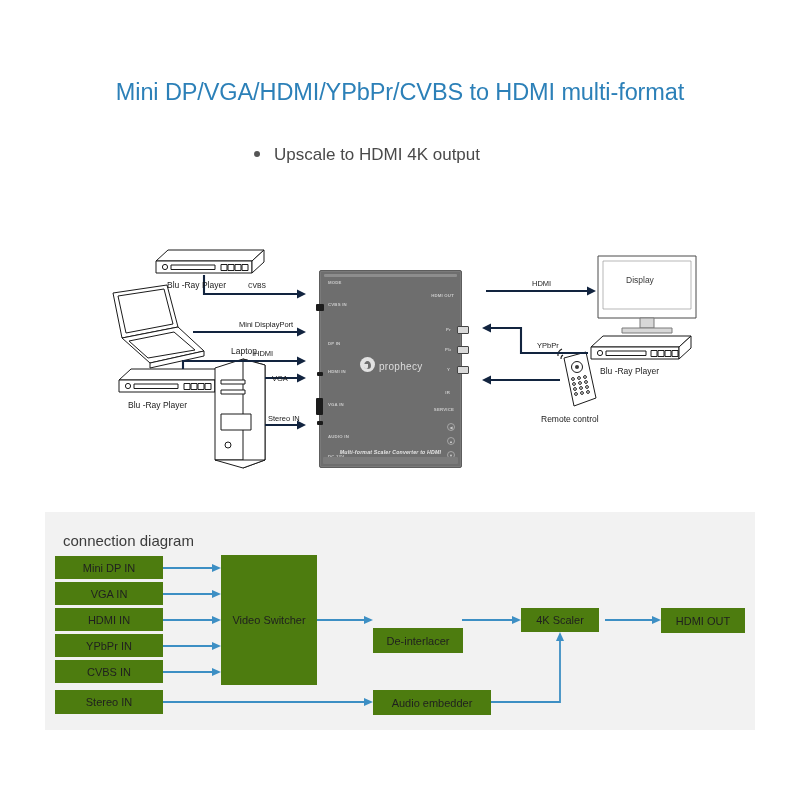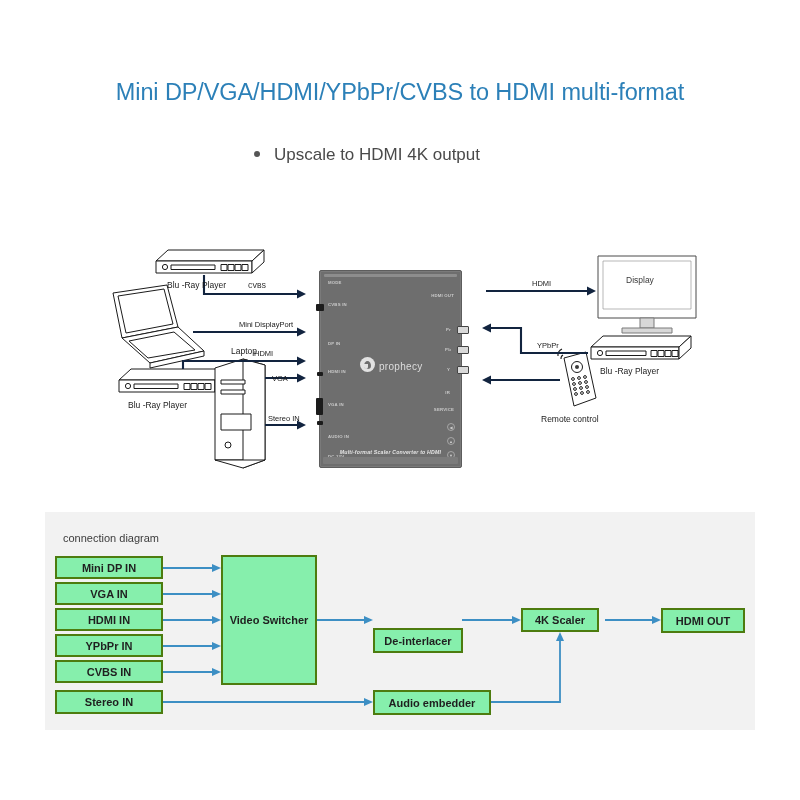--- a/index.html
+++ b/index.html
@@ -83,26 +83,26 @@
     border:0.6px solid #a6a6a6;color:#cfcfcf;font-size:4px;
     display:flex;align-items:center;justify-content:center;
   }
 
   
   .panel{
     position:absolute;left:45px;top:512px;width:710px;height:218px;
     background:#f2f2f2;
   }
   .panel-title{
-    position:absolute;left:18px;top:20px;color:#3c3c3c;font-size:11px;font-weight:400;
+    position:absolute;left:18px;top:20px;color:#3c3c3c;font-size:15px;font-weight:400;
   }
   .box{
-    position:absolute;background:#86efac;border:2px solid #4d7c0f;
+    position:absolute;background:#4d7c0f;border:6px solid #4d7c0f;
     display:flex;align-items:center;justify-content:center;
-    color:#1f1f1f;font-size:11px;box-sizing:border-box;font-weight:bold;
+    color:#1f1f1f;font-size:11px;box-sizing:border-box;
   }
   .panel svg{position:absolute;left:0;top:0;}
 </style>
 </head>
 <body>
 
 <div id="root">
 
   <div class="title">
     <span>Mini DP/VGA/HDMI/YPbPr/CVBS to HDMI multi-format</span>

